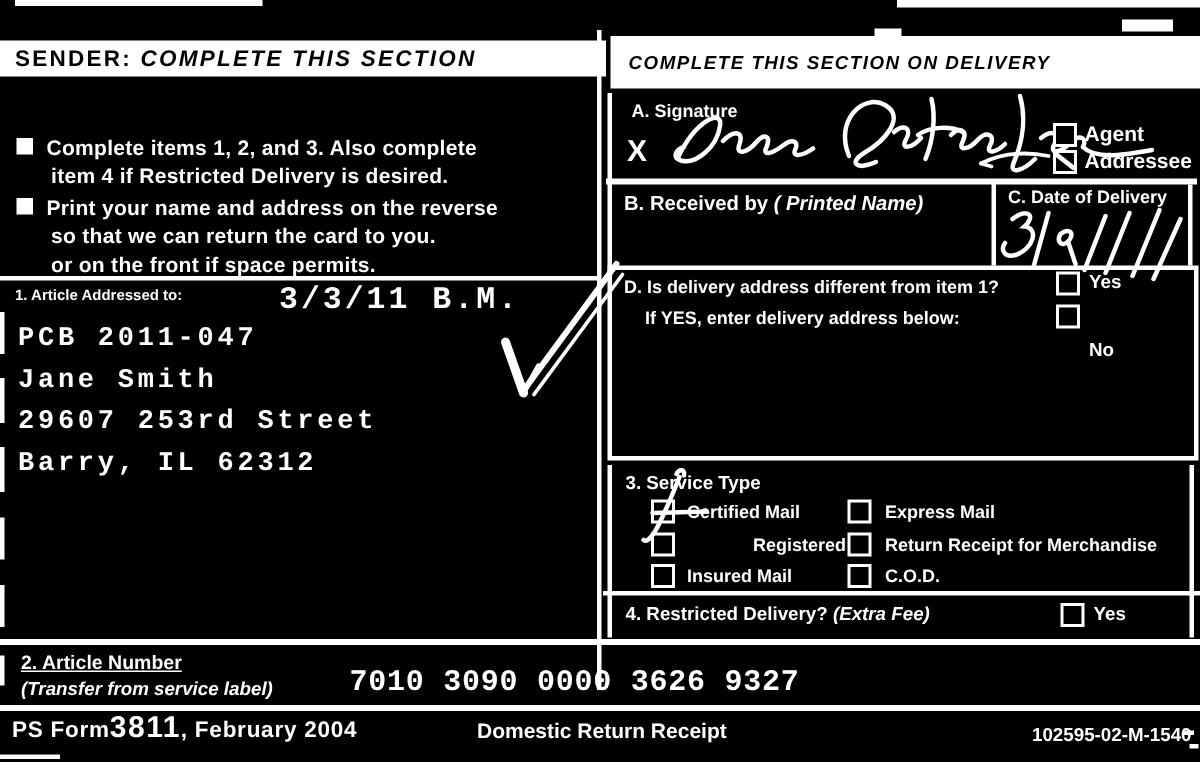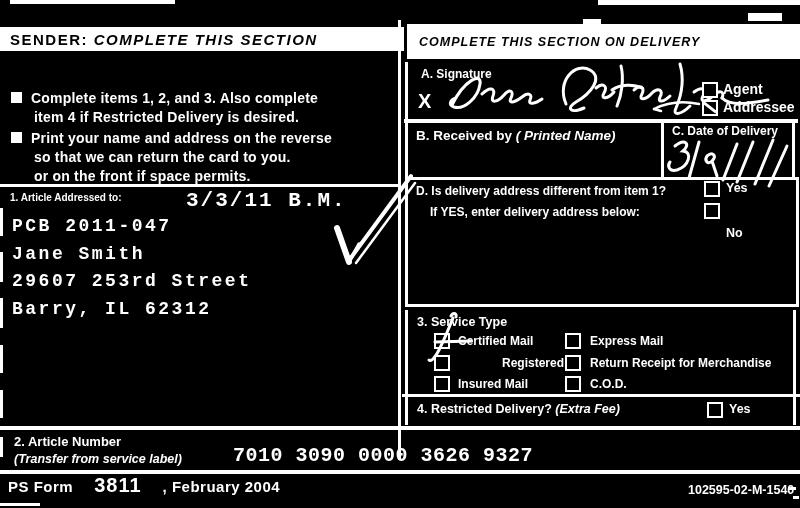--- a/index.html
+++ b/index.html
@@ -27,21 +27,21 @@
     display:inline-block; width:11px; height:11px; background:#fff; margin-right:9px; margin-left:3px;
   }
   .cb { position:absolute; width:12px; height:12px; border:2px solid #fff; background:#000; }
   .cb.checked::after {
     content:""; position:absolute; left:-2px; top:4px; width:16px; height:3px;
     background:#fff; transform:rotate(38deg);
   }
   .addr { position:absolute; left:12px; top:213px; font-size:18px; letter-spacing:2.5px; line-height:27.5px; }
   svg { position:absolute; overflow:visible; }
   .artifact { position:absolute; background:#fff; }
-  .footerPS { position:absolute; left:8px; top:474px; display:flex; align-items:baseline; font-weight:700; font-size:15px; letter-spacing:0.5px; white-space:nowrap;gap:21px; }
+  .footerPS { position:absolute; left:8px; top:474px; display:flex; align-items:baseline; font-weight:700; font-size:15px; letter-spacing:0.5px; white-space:nowrap; }
   .footerPS .big { font-size:20px; letter-spacing:1px; }
   .dash { position:absolute; left:0; width:3px; background:#fff; }
 </style>
 </head>
 <body>
 
 <div class="page">
 
   <div class="artifact" style="left:10px; top:0; width:165px; height:4px;"></div>
   <div class="artifact" style="left:598px; top:0; width:202px; height:5px;"></div>
@@ -185,30 +185,31 @@
   <div class="hr" style="left:402px; top:394px; width:398px;"></div>
 
   <div class="lbl" style="left:417px; top:402px; font-size:12.5px;">
     <span>4. Restricted Delivery? </span><span class="it">(Extra Fee)</span>
   </div>
   <span class="cb" style="left:707px; top:402px;"></span>
   <div class="lbl" style="left:729px; top:402px; font-size:12.5px;">Yes</div>
 
   <div class="hr" style="left:0; top:426px; width:800px; height:4px;"></div>
 
-  <div class="lbl" style="left:14px; top:434px; font-size:13px;">2. Article Number</div>
+  <div class="lbl" style="left:14px; top:434px; font-size:13px;text-decoration:underline;">2. Article Number</div>
   <div class="lbl it" style="left:14px; top:452px; font-size:12.5px;">(Transfer from service label)</div>
   <div class="mono abs" style="left:233px; top:444px; font-size:20px; letter-spacing:0.5px;">7010 3090 0000 3626 9327</div>
 
   <div class="hr" style="left:0; top:470px; width:800px; height:4px;"></div>
 
   <div class="footerPS">
     <span>PS Form </span>
       <span class="big">3811</span>
       <span>, February 2004</span>
   </div>
+  <div class="lbl" style="left:318px; top:479px; font-size:14px;">Domestic Return Receipt</div>
   <div class="lbl" style="left:688px; top:483px; font-size:12.5px;">102595-02-M-1540</div>
 
   <div class="artifact" style="left:0; top:503px; width:40px; height:3px;"></div>
   <div class="artifact" style="left:789px; top:487px; width:7px; height:3px;"></div>
   <div class="artifact" style="left:793px; top:496px; width:6px; height:3px;"></div>
 
 </div>
 
 </body></html>

